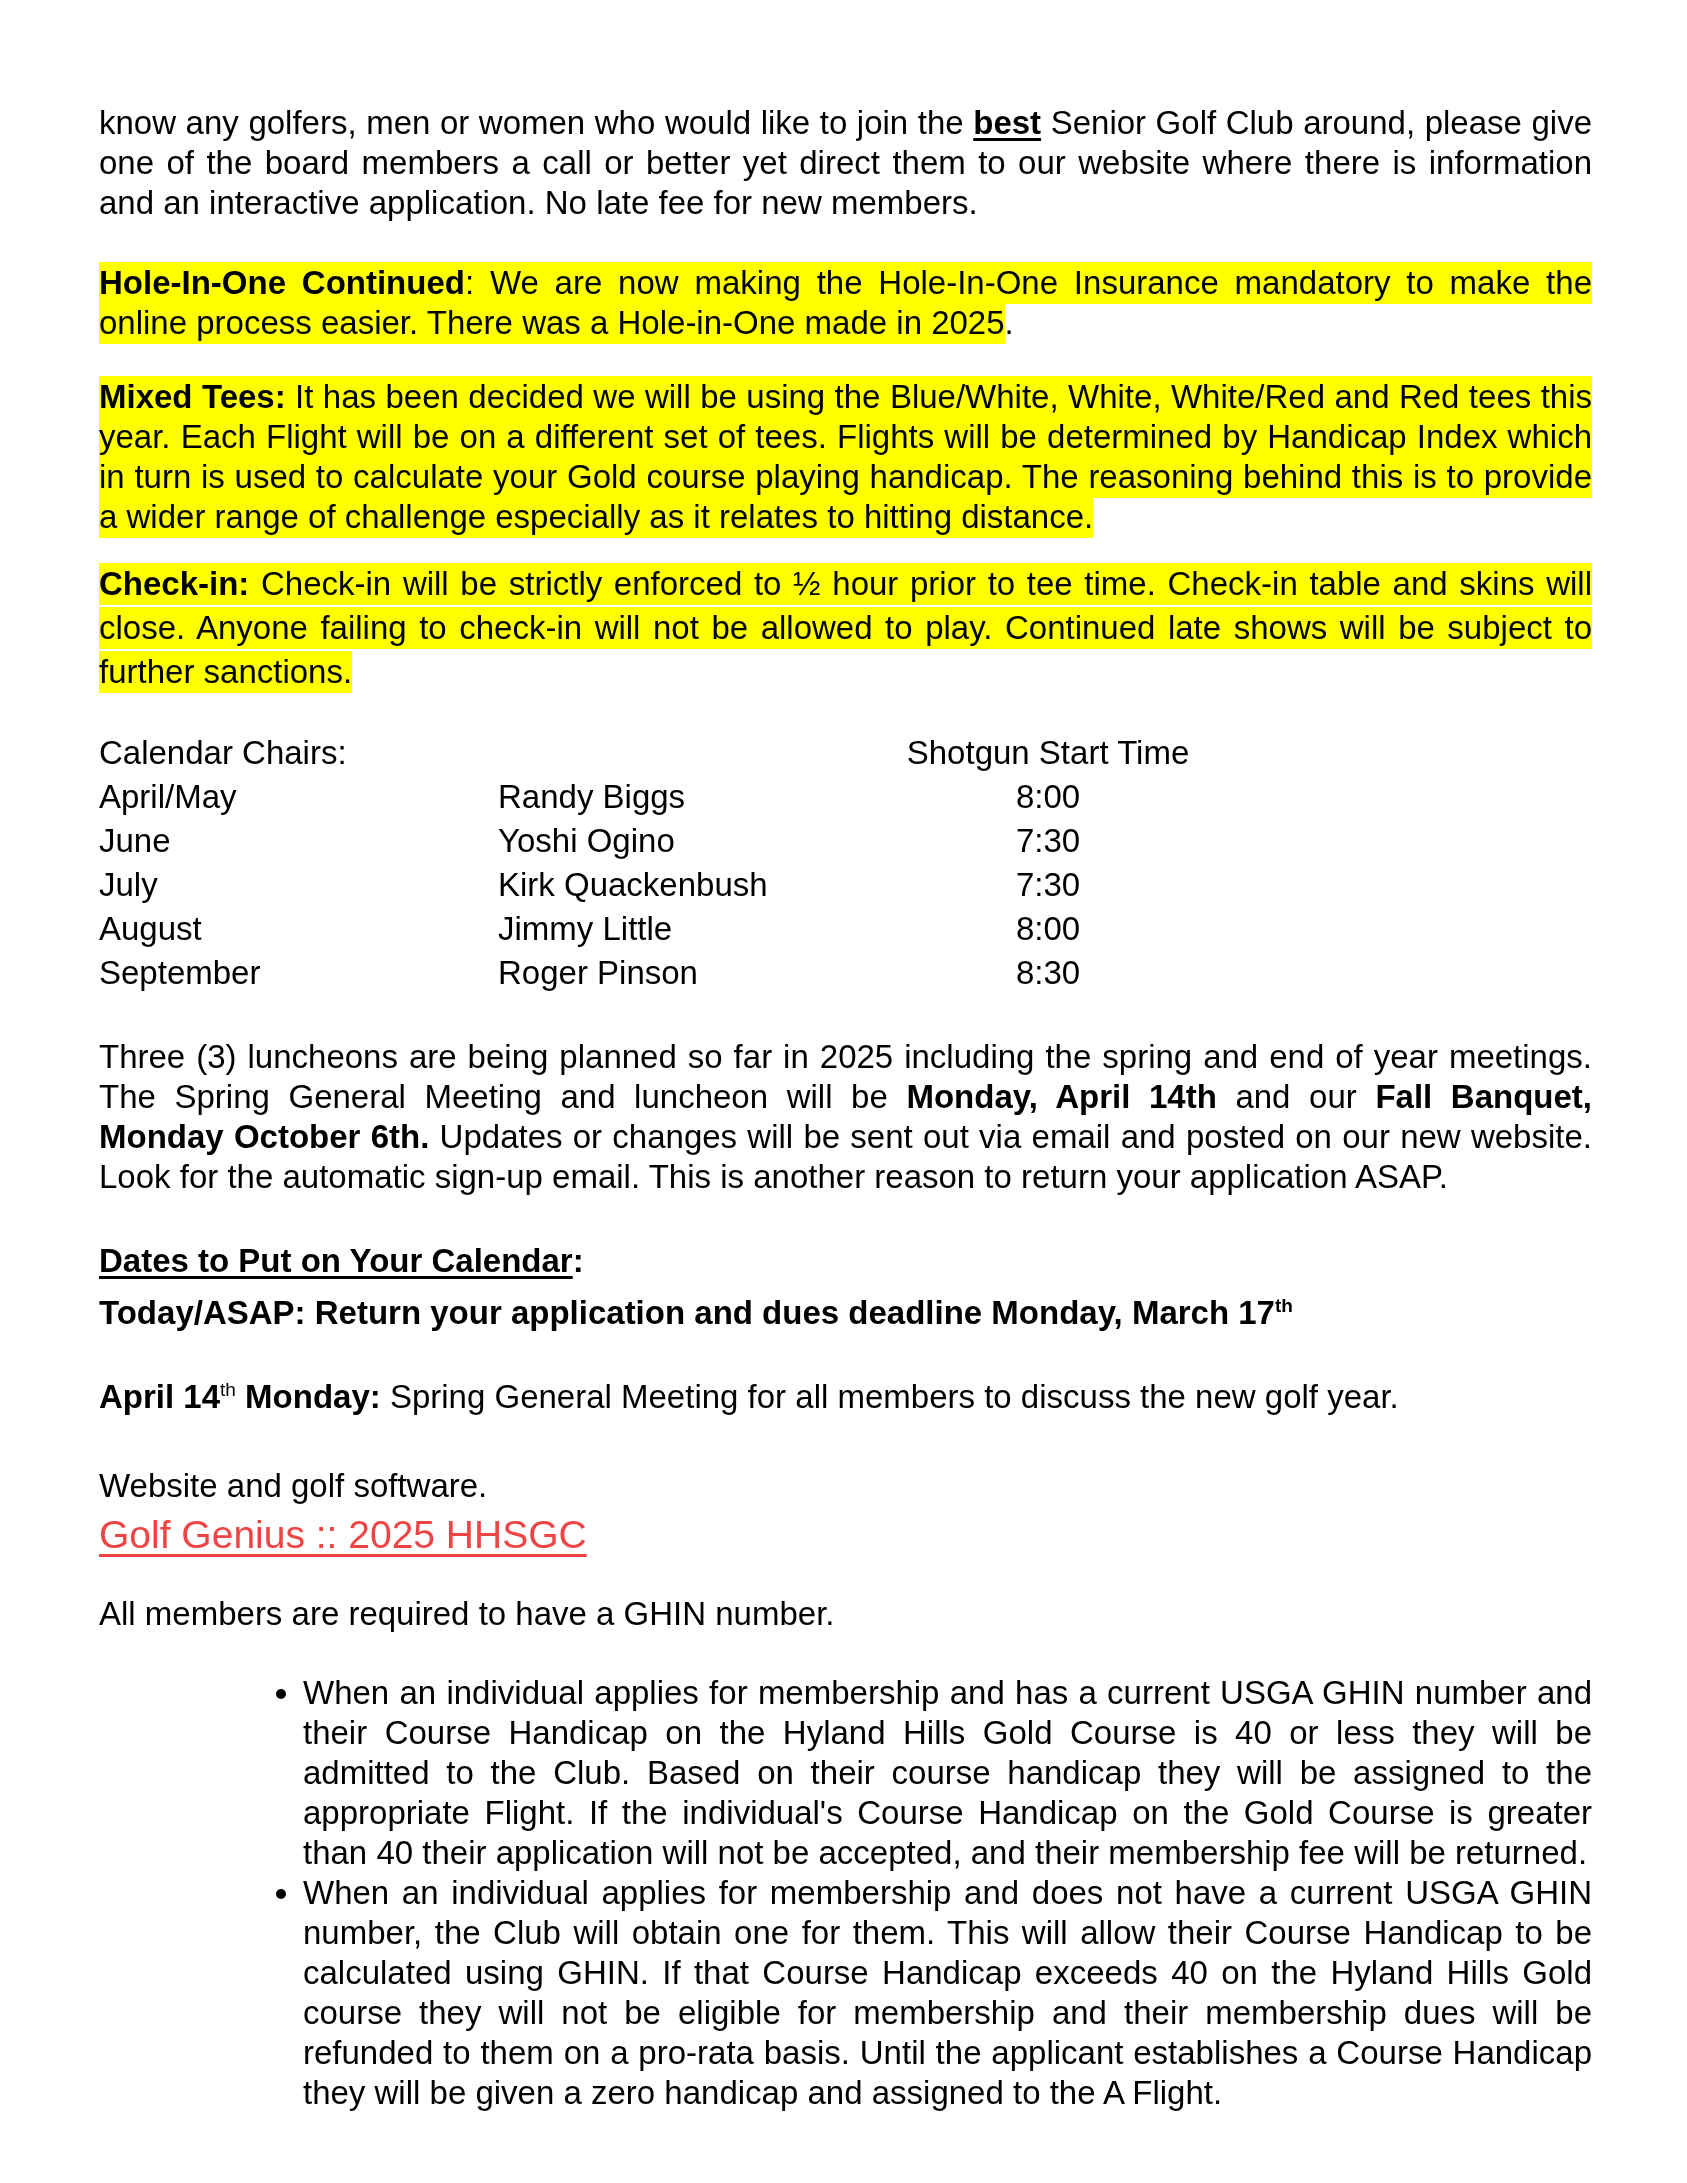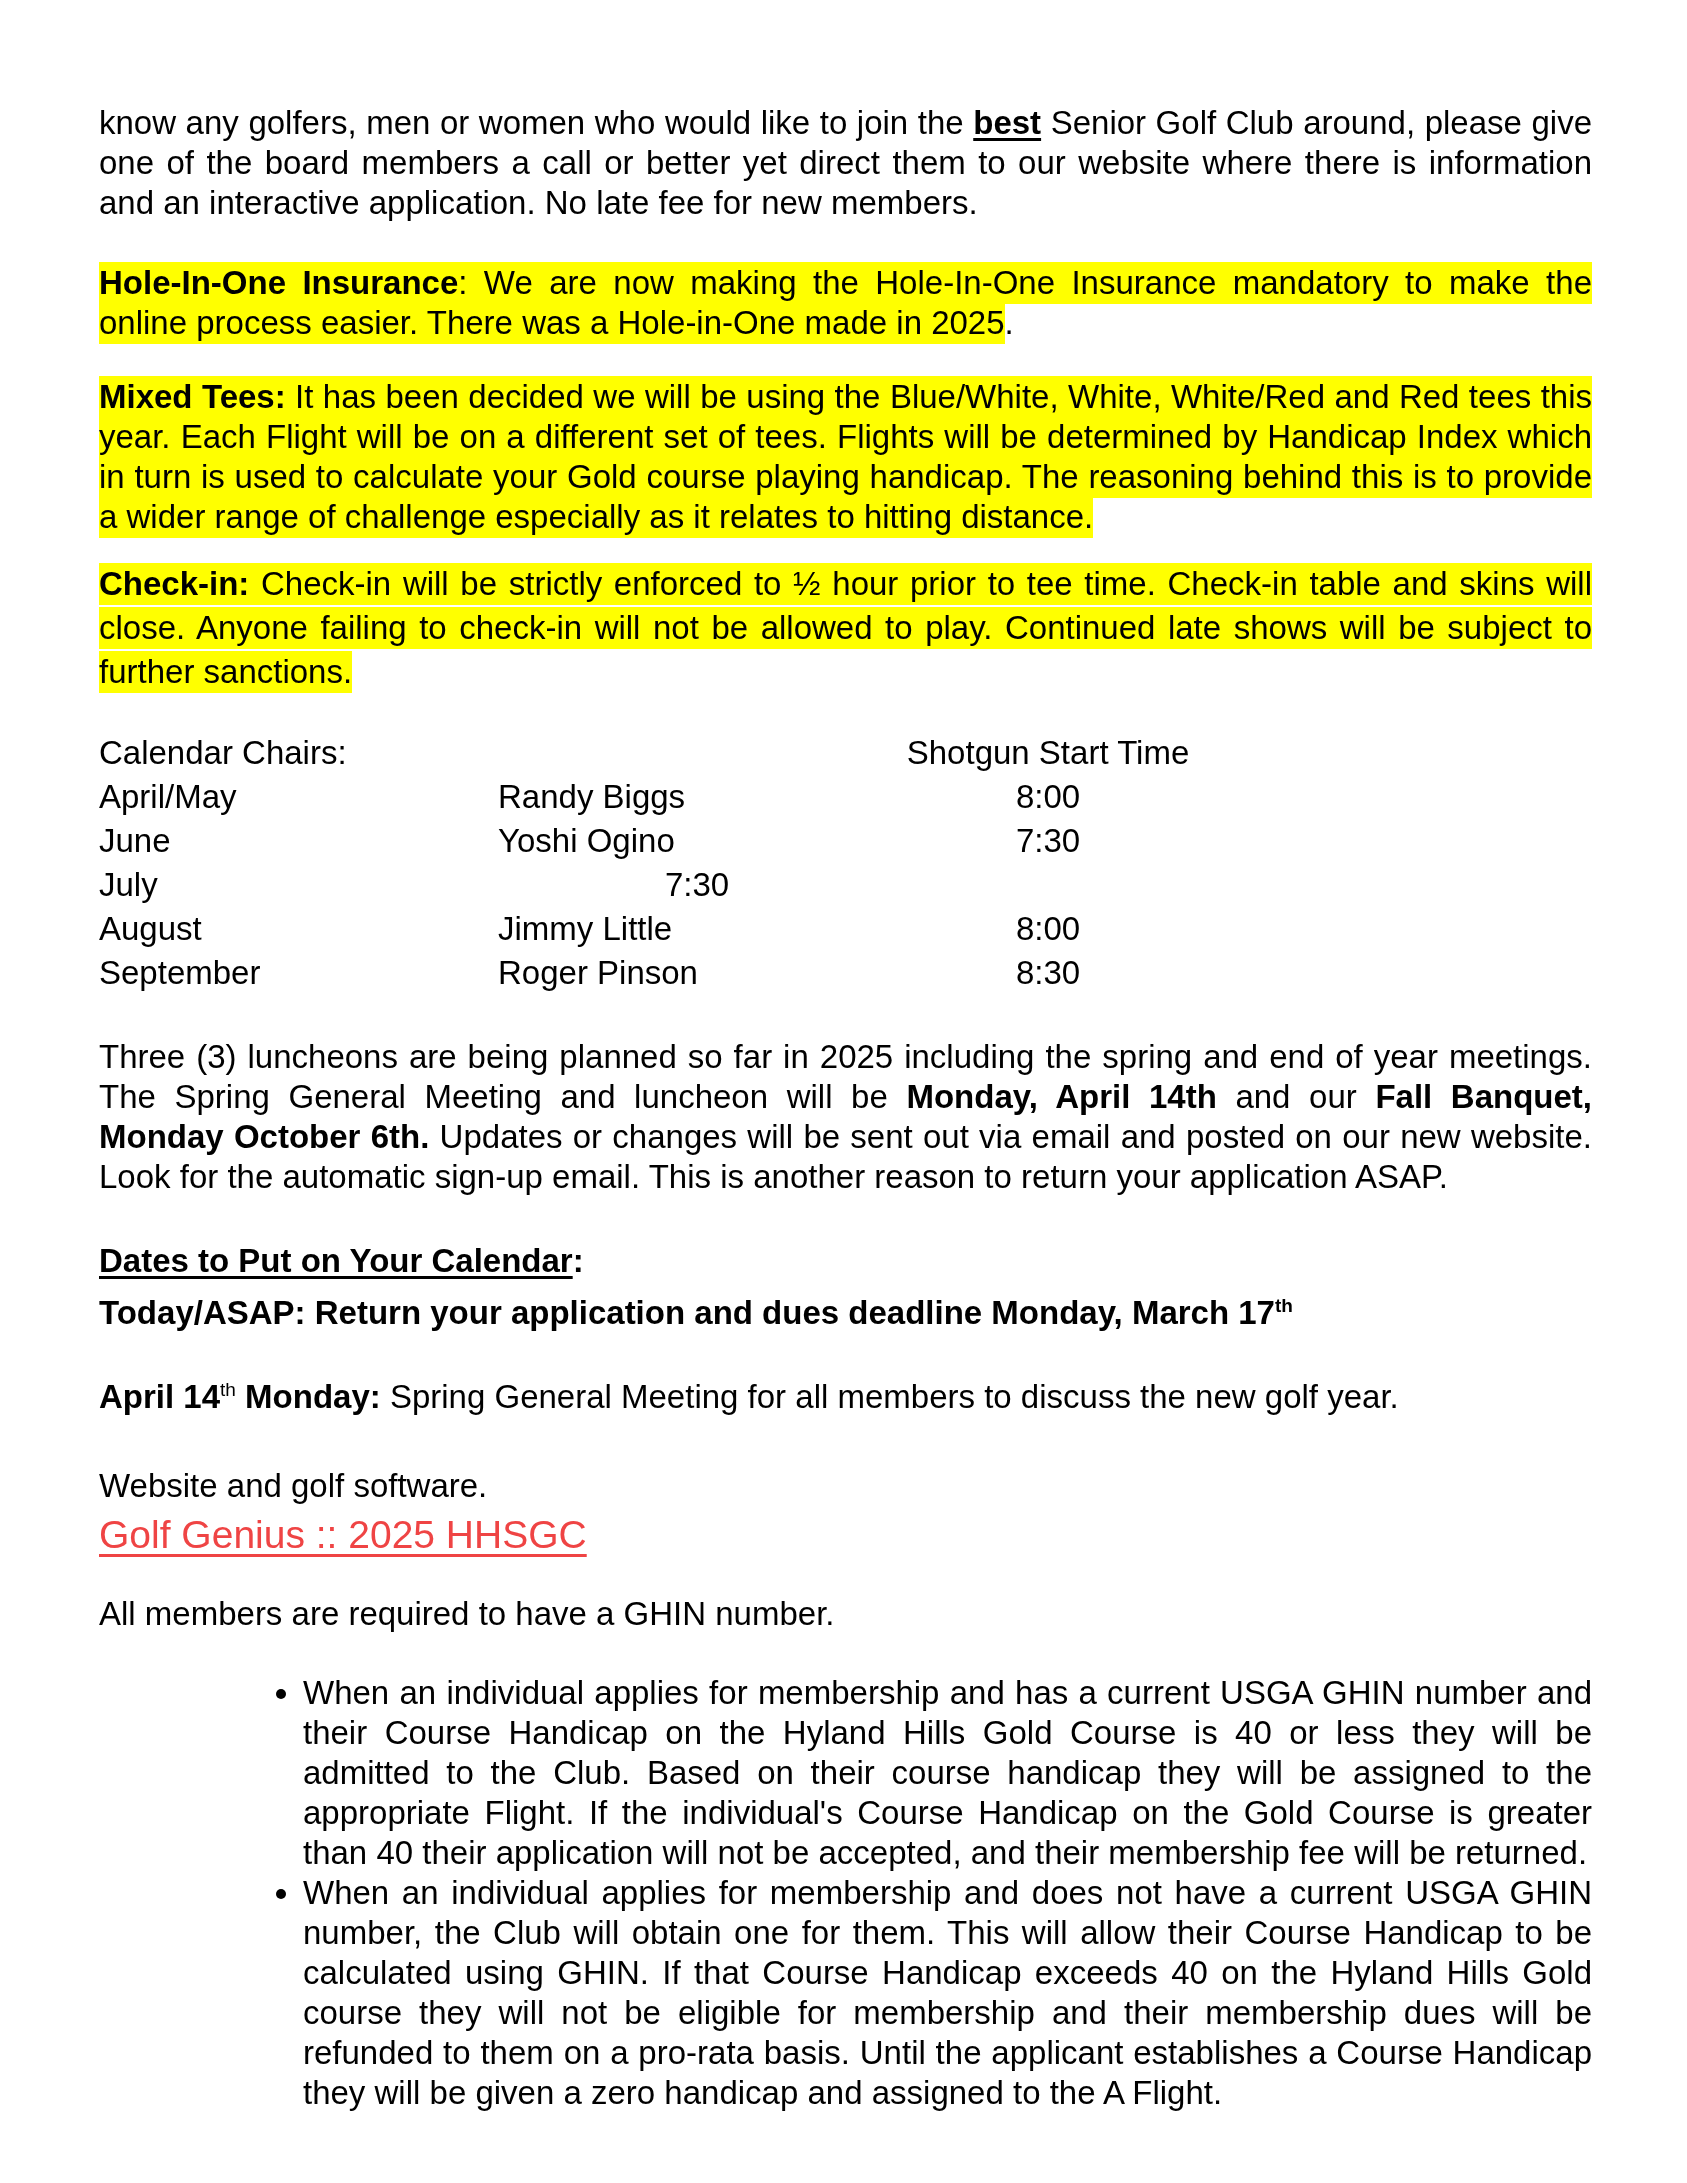--- a/index.html
+++ b/index.html
@@ -75,21 +75,21 @@
     padding: 0;
   }
 </style>
 </head>
 <body>
 
 <div class="page">
 
   <p class="just p-intro"><span>know any golfers, men or women who would like to join the </span><span class="b u">best</span><span> Senior Golf Club around, please give one of the board members a call or better yet direct them to our website where there is information and an interactive application. No late fee for new members.</span></p>
 
-  <p class="just p-hio"><mark class="hl"><span class="b">Hole-In-One Insurance</span><span>: We are now making the Hole-In-One Insurance mandatory to make the online process easier. There was a Hole-in-One made in 2025</span></mark><span>.</span></p>
+  <p class="just p-hio"><mark class="hl"><span class="b">Hole-In-One Continued</span><span>: We are now making the Hole-In-One Insurance mandatory to make the online process easier. There was a Hole-in-One made in 2025</span></mark><span>.</span></p>
 
   <p class="just p-mt"><mark class="hl"><span class="b">Mixed Tees:</span><span> It has been decided we will be using the Blue/White, White, White/Red and Red tees this year. Each Flight will be on a different set of tees. Flights will be determined by Handicap Index which in turn is used to calculate your Gold course playing handicap. The reasoning behind this is to provide a wider range of challenge especially as it relates to hitting distance.</span></mark></p>
 
   <p class="just p-ci"><mark class="hl"><span class="b">Check-in:</span><span> Check-in will be strictly enforced to ½ hour prior to tee time. Check-in table and skins will close. Anyone failing to check-in will not be allowed to play. Continued late shows will be subject to further sanctions.</span></mark></p>
 
   <div class="tbl">
     <div class="tbl-row">
       <span class="c1">Calendar Chairs:</span>
       <span class="c2"></span>
       <span class="c3">Shotgun Start Time</span>
@@ -99,20 +99,21 @@
       <span class="c2">Randy Biggs</span>
       <span class="c3">8:00</span>
     </div>
     <div class="tbl-row">
       <span class="c1">June</span>
       <span class="c2">Yoshi Ogino</span>
       <span class="c3">7:30</span>
     </div>
     <div class="tbl-row">
       <span class="c1">July</span>
+      <span class="c2">Kirk Quackenbush</span>
       <span class="c3">7:30</span>
     </div>
     <div class="tbl-row">
       <span class="c1">August</span>
       <span class="c2">Jimmy Little</span>
       <span class="c3">8:00</span>
     </div>
     <div class="tbl-row">
       <span class="c1">September</span>
       <span class="c2">Roger Pinson</span>

